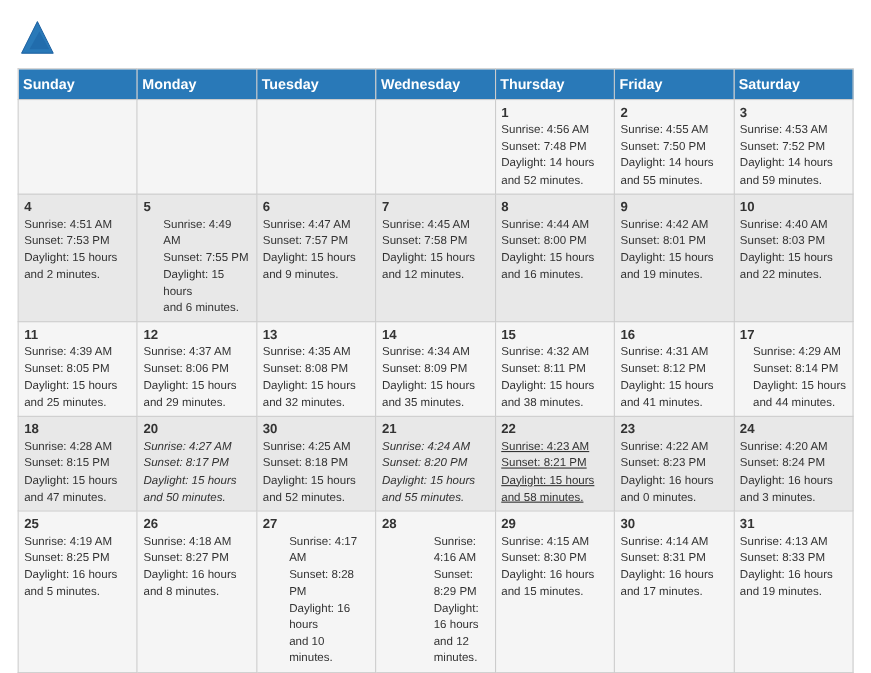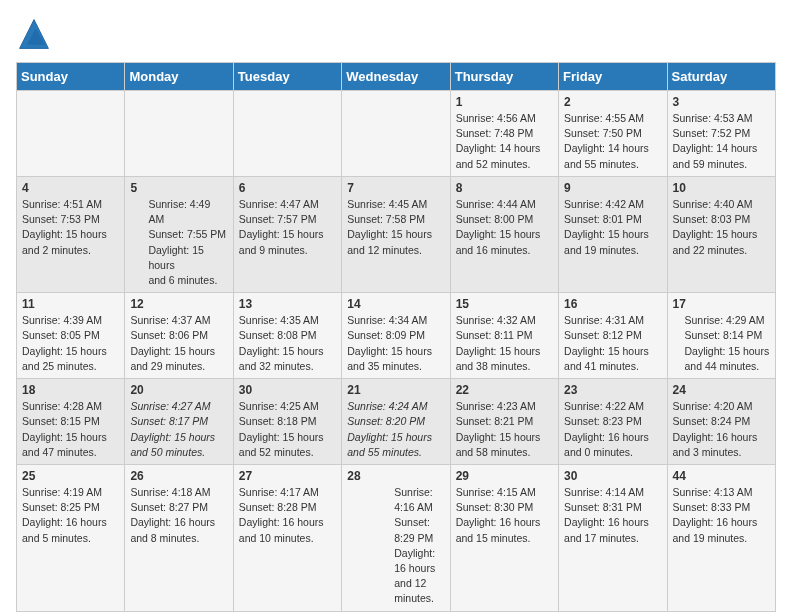--- a/index.html
+++ b/index.html
@@ -275,21 +275,21 @@
         </td>
         <td>
           <span class="day-num">21</span>
           <div class="day-info" style="white-space: pre-line; font-style: italic;">Sunrise: 4:24 AM
 Sunset: 8:20 PM
 Daylight: 15 hours
 and 55 minutes.</div>
         </td>
         <td>
           <span class="day-num">22</span>
-          <div class="day-info" style="white-space: pre-line;">Sunrise: 4:23 AM
+          <div class="day-info" style="white-space: pre-line; text-decoration: underline;">Sunrise: 4:23 AM
 Sunset: 8:21 PM
 Daylight: 15 hours
 and 58 minutes.</div>
         </td>
         <td>
           <span class="day-num">23</span>
           <div class="day-info" style="white-space: pre-line;">Sunrise: 4:22 AM
 Sunset: 8:23 PM
 Daylight: 16 hours
 and 0 minutes.</div>
@@ -312,21 +312,21 @@
         </td>
         <td>
           <span class="day-num">26</span>
           <div class="day-info" style="white-space: pre-line;">Sunrise: 4:18 AM
 Sunset: 8:27 PM
 Daylight: 16 hours
 and 8 minutes.</div>
         </td>
         <td>
           <span class="day-num">27</span>
-          <div class="day-info" style="white-space: pre-line;">Sunrise: 4:17 AM
+          <div class="day-info" style="white-space: pre-line; margin-left: 24px;">Sunrise: 4:17 AM
 Sunset: 8:28 PM
 Daylight: 16 hours
 and 10 minutes.</div>
         </td>
         <td>
           <span class="day-num">28</span>
           <div class="day-info" style="white-space: pre-line; margin-left: 47px;">Sunrise: 4:16 AM
 Sunset: 8:29 PM
 Daylight: 16 hours
 and 12 minutes.</div>
@@ -339,21 +339,21 @@
 and 15 minutes.</div>
         </td>
         <td>
           <span class="day-num">30</span>
           <div class="day-info" style="white-space: pre-line;">Sunrise: 4:14 AM
 Sunset: 8:31 PM
 Daylight: 16 hours
 and 17 minutes.</div>
         </td>
         <td>
-          <span class="day-num">44</span>
+          <span class="day-num">31</span>
           <div class="day-info" style="white-space: pre-line;">Sunrise: 4:13 AM
 Sunset: 8:33 PM
 Daylight: 16 hours
 and 19 minutes.</div>
         </td>
       </tr>
     </tbody>
 </table>
 
 </body></html>

